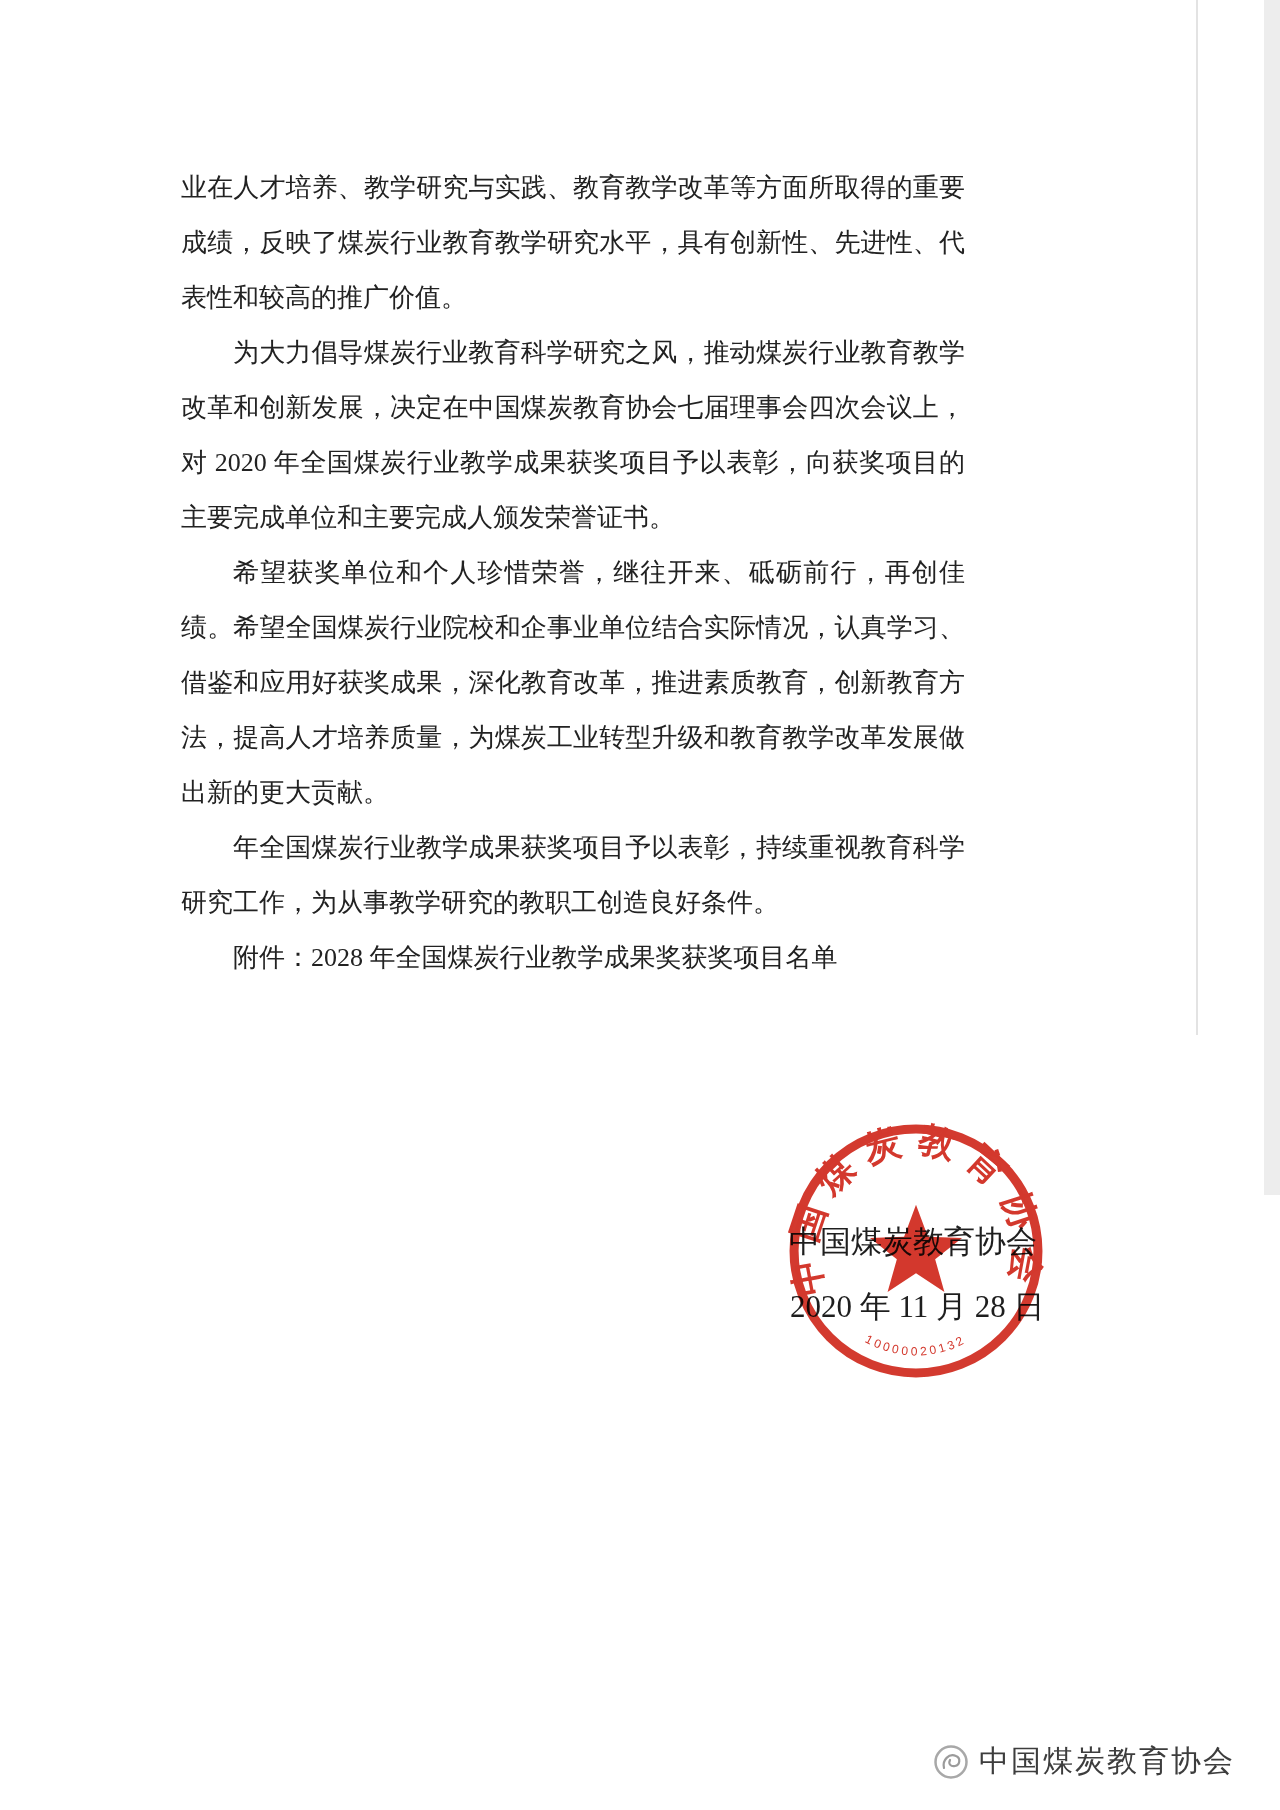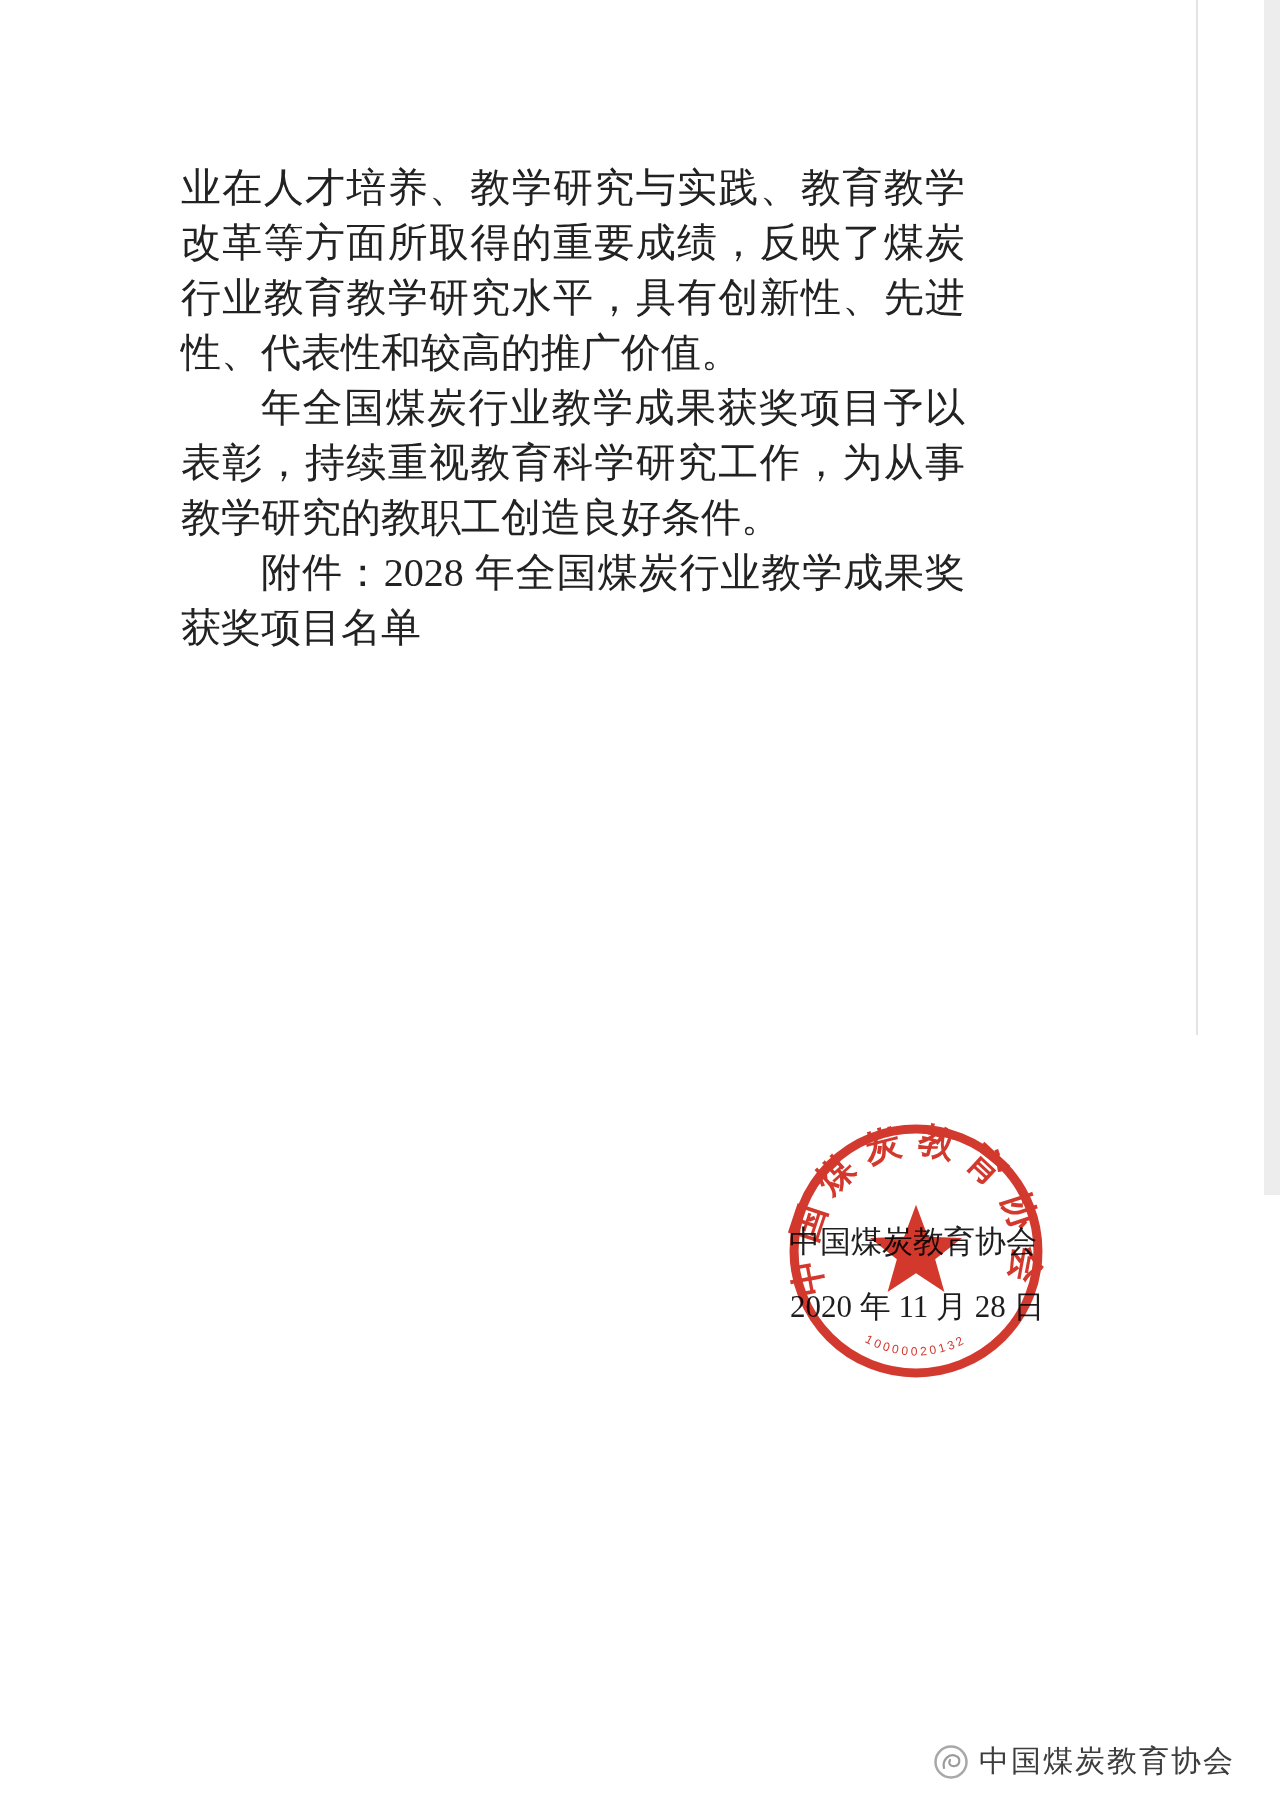--- a/index.html
+++ b/index.html
@@ -32,21 +32,21 @@
     width: 2px;
     height: 1035px;
     background: #e3e3e3;
   }
   
   .doc {
     position: absolute;
     left: 181px;
     top: 160px;
     width: 784px;
-    font-size: 40px;
+    font-size: 26px;
     line-height: 55px;
     color: #222222;
     text-align: justify;
     letter-spacing: 0px;
   }
   .doc p {
     margin: 0;
   }
   .doc p.indent {
     text-indent: 2em;
@@ -103,20 +103,22 @@
 </head>
 <body>
 
 <div class="page">
 
   <div class="scan-edge"></div>
   <div class="scan-line"></div>
 
   <div class="doc">
     <p>业在人才培养、教学研究与实践、教育教学改革等方面所取得的重要成绩，反映了煤炭行业教育教学研究水平，具有创新性、先进性、代表性和较高的推广价值。</p>
+    <p class="indent">为大力倡导煤炭行业教育科学研究之风，推动煤炭行业教育教学改革和创新发展，决定在中国煤炭教育协会七届理事会四次会议上，对 2020 年全国煤炭行业教学成果获奖项目予以表彰，向获奖项目的主要完成单位和主要完成人颁发荣誉证书。</p>
+    <p class="indent">希望获奖单位和个人珍惜荣誉，继往开来、砥砺前行，再创佳绩。希望全国煤炭行业院校和企事业单位结合实际情况，认真学习、借鉴和应用好获奖成果，深化教育改革，推进素质教育，创新教育方法，提高人才培养质量，为煤炭工业转型升级和教育教学改革发展做出新的更大贡献。</p>
     <p class="indent">年全国煤炭行业教学成果获奖项目予以表彰，持续重视教育科学研究工作，为从事教学研究的教职工创造良好条件。</p>
     <p class="indent">附件：2028 年全国煤炭行业教学成果奖获奖项目名单</p>
   </div>
 
   <div class="sig-org">中国煤炭教育协会</div>
   <div class="sig-date">2020 年 11 月 28 日</div>
 
   <svg class="seal" viewBox="0 0 260 260">
     <circle cx="130" cy="130" r="121" fill="none" stroke="#d02b1f" stroke-width="9"></circle>
     <path id="sealTextArc" d="M 45 179 A 98 98 0 1 1 215 179" fill="none"></path>

